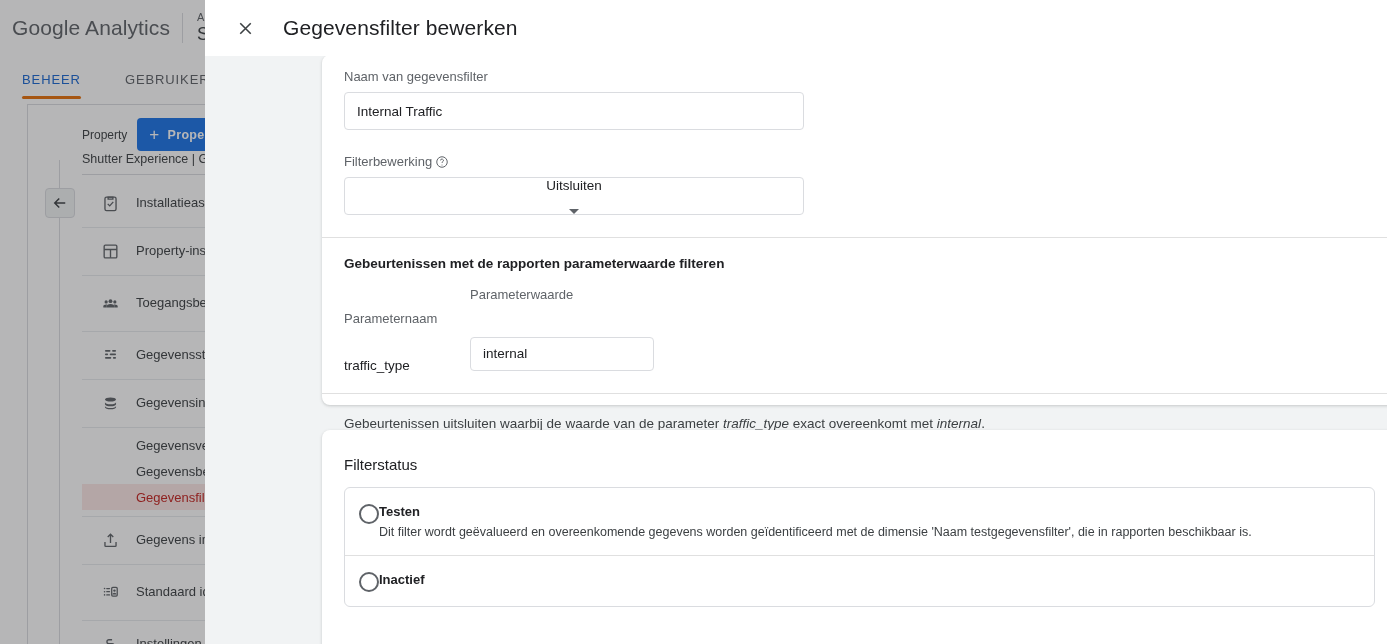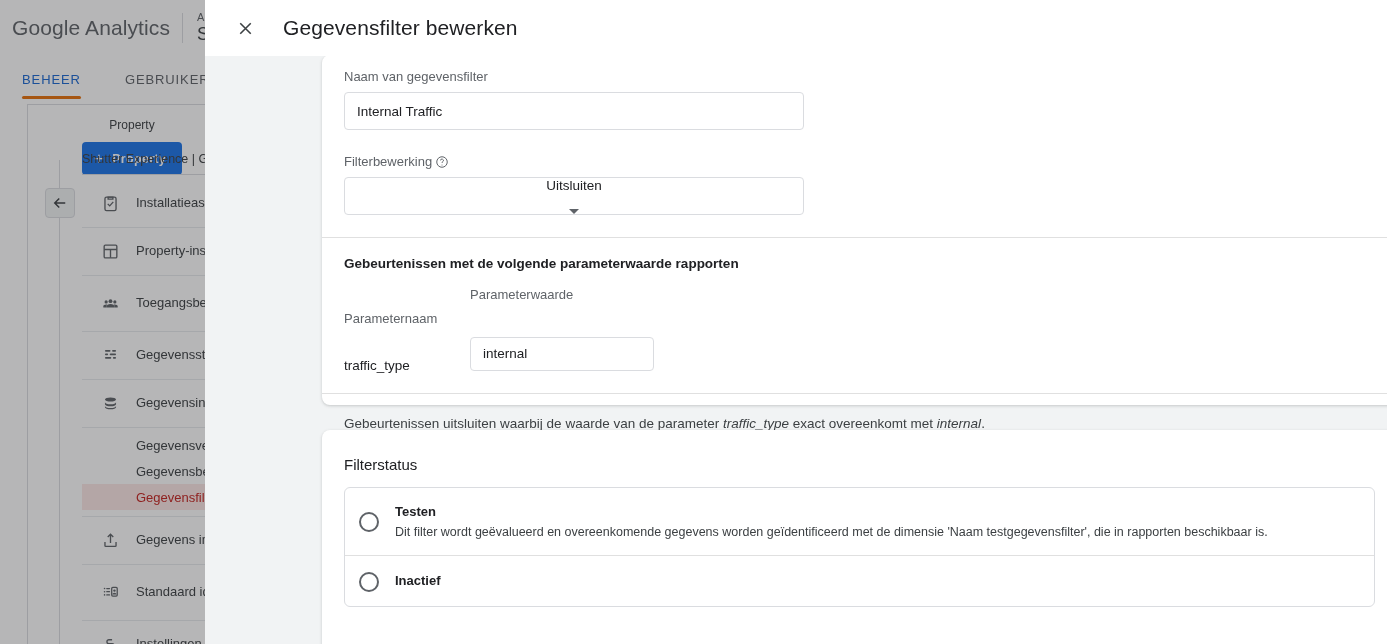--- a/index.html
+++ b/index.html
@@ -102,21 +102,20 @@
     border-right: 1px solid #dadce0;
     background: #fff;
   }
 
   .ga-property-row {
     position: absolute;
     left: 82px; top: 118px;
     display: flex;
     align-items: center;
     gap: 10px;
-    flex-direction: column;
   }
   .ga-property-label {
     font-size: 12px;
     color: #3c4043;
   }
   .ga-property-btn {
     background: #1a73e8;
     color: #fff;
     font-size: 12.5px;
     font-weight: 600;
@@ -406,22 +405,22 @@
     padding: 26px 22px 0 22px;
   }
   .radio-list {
     margin: 14px 22px 0 22px;
     border: 1px solid #dadce0;
     border-radius: 6px;
     overflow: hidden;
   }
   .radio-row {
     display: flex;
-    align-items: center;
-    gap: 16px;
+    align-items: flex-start;
+    gap: 0;
     padding: 14px 18px 14px 14px;
     border-bottom: 1px solid #e0e0e0;
     cursor: pointer;
   }
   .radio-row:last-child { border-bottom: none; }
   .radio-ctl {
     width: 20px; height: 20px;
     flex: 0 0 20px;
     margin-top: 2px;
     border-radius: 50%;
@@ -636,21 +635,21 @@
         </div>
         <div class="select-box">
           <span>Uitsluiten</span>
           <span class="caret"></span>
         </div>
       </div>
 
       <div class="divider"></div>
 
       <div class="card-section" style="padding-top:18px;padding-bottom:20px;">
-        <div class="section-title">Gebeurtenissen met de volgende parameterwaarde rapporten</div>
+        <div class="section-title">Gebeurtenissen met de rapporten parameterwaarde filteren</div>
         <div class="param-head">
           <span class="col-a">Parameternaam</span>
           <span>Parameterwaarde</span>
         </div>
         <div class="param-row">
           <span class="col-a param-name">traffic_type</span>
           <input class="param-value-input" type="text" value="internal" style="">
         </div>
       </div>
 

